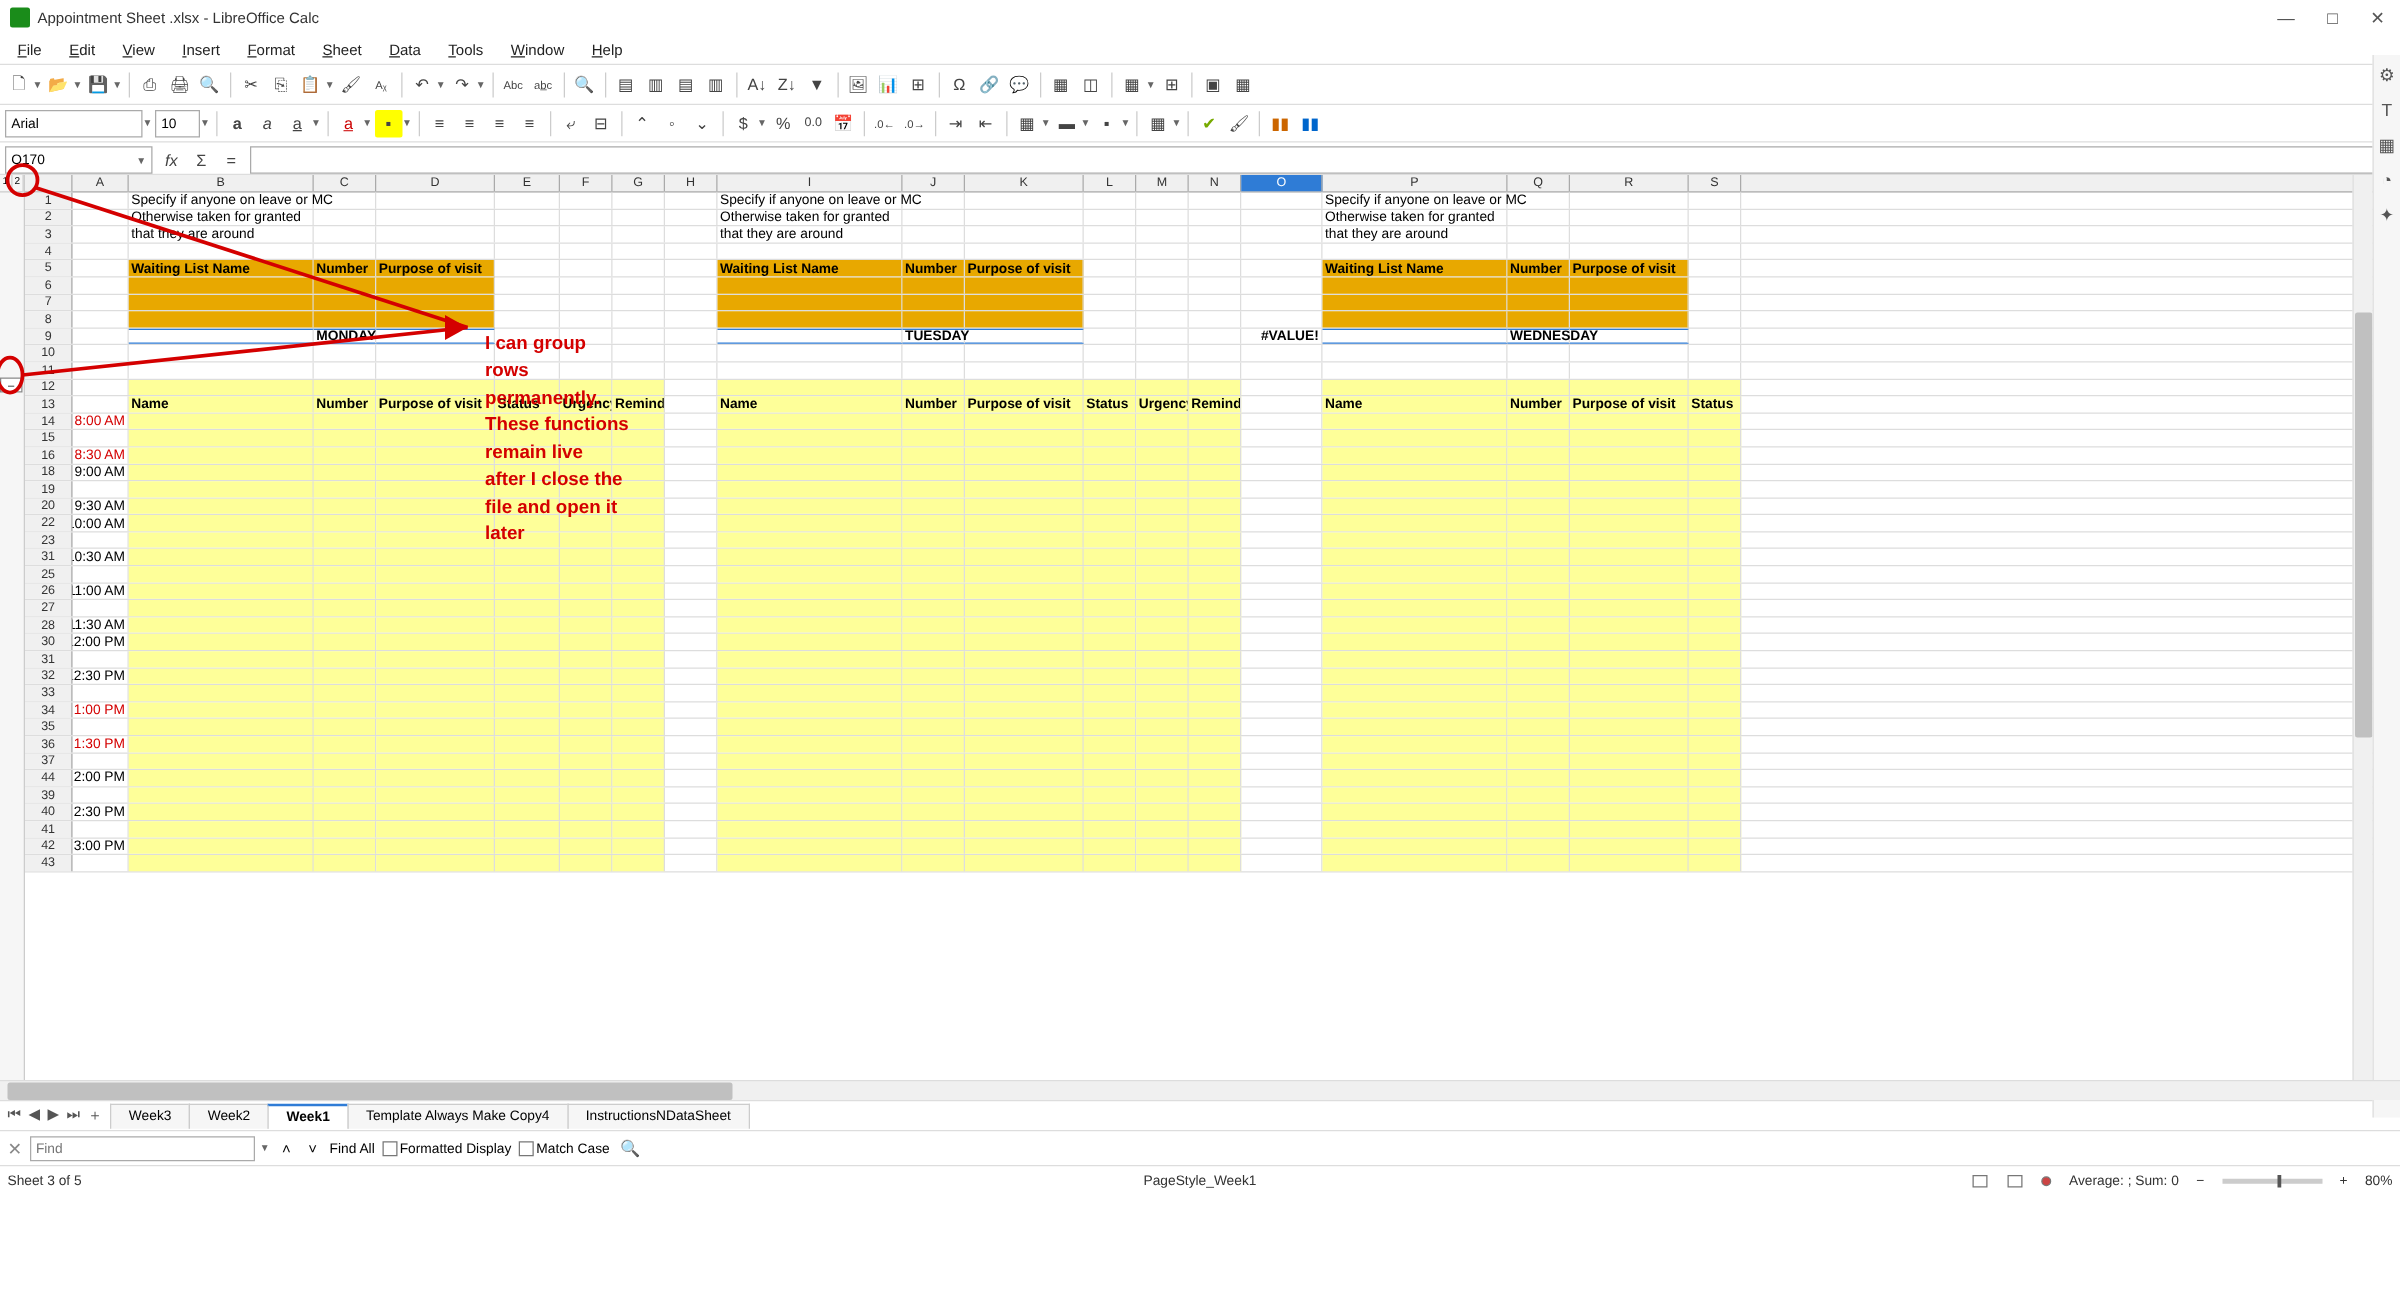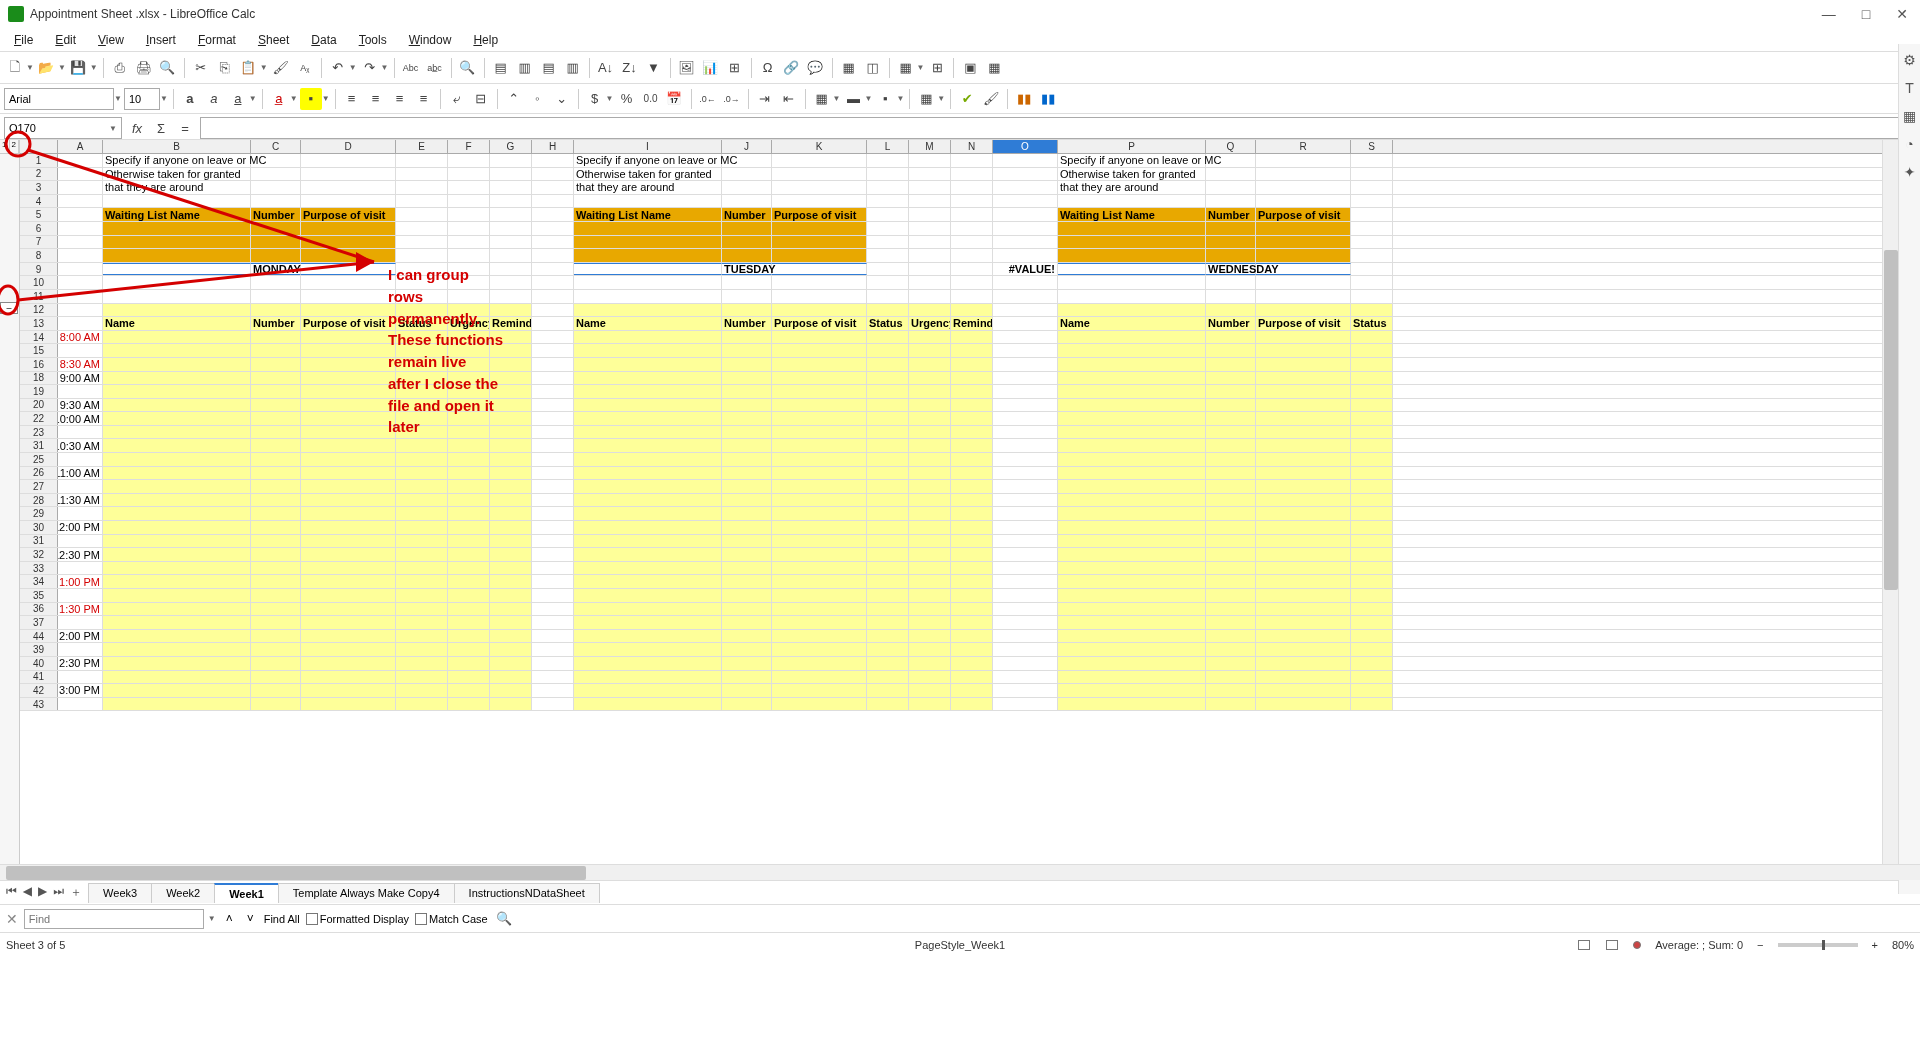--- a/index.html
+++ b/index.html
@@ -838,42 +838,20 @@
           <div class="cell yellow" style="width: 42px;"></div>
           <div class="cell yellow" style="width: 42px;"></div>
           <div class="cell yellow" style="width: 42px;"></div>
           <div class="cell" style="width: 65px;"></div>
           <div class="cell yellow" style="width: 148px;"></div>
           <div class="cell yellow" style="width: 50px;"></div>
           <div class="cell yellow" style="width: 95px;"></div>
           <div class="cell yellow" style="width: 42px;"></div>
         </div>
         <div class="row">
-          <div class="row-h">29</div>
-          <div class="cell" style="width: 45px;"></div>
-          <div class="cell yellow" style="width: 148px;"></div>
-          <div class="cell yellow" style="width: 50px;"></div>
-          <div class="cell yellow" style="width: 95px;"></div>
-          <div class="cell yellow" style="width: 52px;"></div>
-          <div class="cell yellow" style="width: 42px;"></div>
-          <div class="cell yellow" style="width: 42px;"></div>
-          <div class="cell" style="width: 42px;"></div>
-          <div class="cell yellow" style="width: 148px;"></div>
-          <div class="cell yellow" style="width: 50px;"></div>
-          <div class="cell yellow" style="width: 95px;"></div>
-          <div class="cell yellow" style="width: 42px;"></div>
-          <div class="cell yellow" style="width: 42px;"></div>
-          <div class="cell yellow" style="width: 42px;"></div>
-          <div class="cell" style="width: 65px;"></div>
-          <div class="cell yellow" style="width: 148px;"></div>
-          <div class="cell yellow" style="width: 50px;"></div>
-          <div class="cell yellow" style="width: 95px;"></div>
-          <div class="cell yellow" style="width: 42px;"></div>
-        </div>
-        <div class="row">
           <div class="row-h">30</div>
           <div class="cell" style="width: 45px; justify-content: flex-end;">12:00 PM</div>
           <div class="cell yellow" style="width: 148px;"></div>
           <div class="cell yellow" style="width: 50px;"></div>
           <div class="cell yellow" style="width: 95px;"></div>
           <div class="cell yellow" style="width: 52px;"></div>
           <div class="cell yellow" style="width: 42px;"></div>
           <div class="cell yellow" style="width: 42px;"></div>
           <div class="cell" style="width: 42px;"></div>
           <div class="cell yellow" style="width: 148px;"></div>

